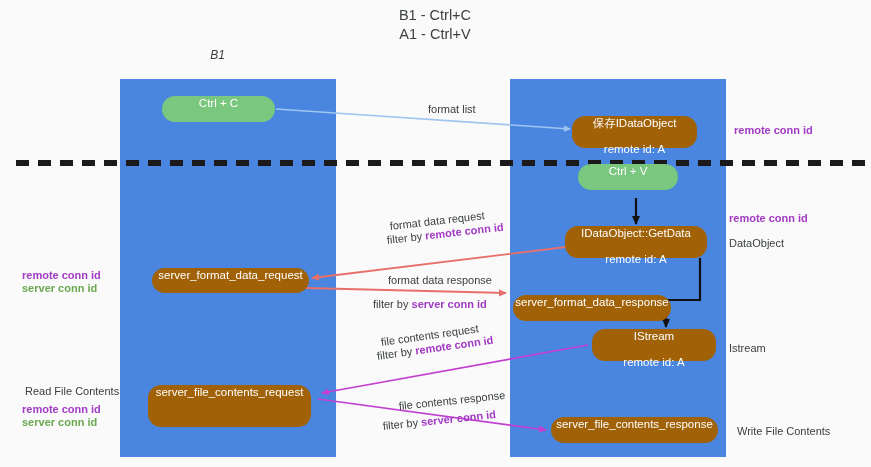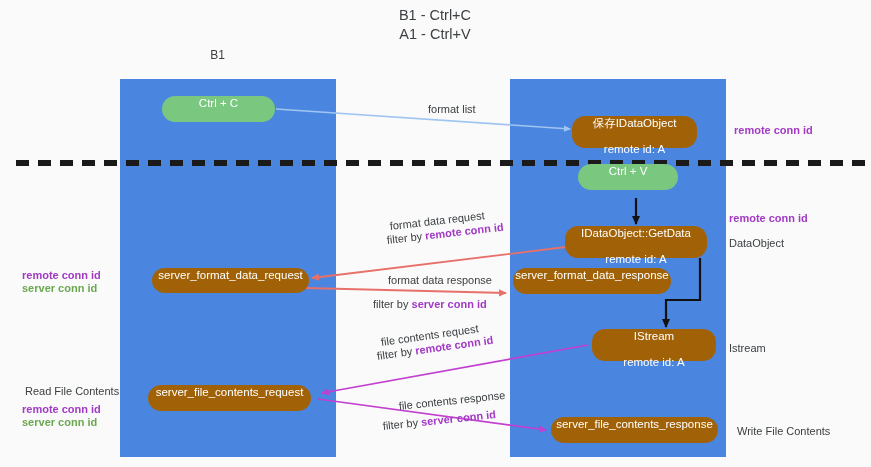--- a/index.html
+++ b/index.html
@@ -20,20 +20,21 @@
   .lane {
     position: absolute;
     background: #4a86e0;
   }
   .lane-header {
     position: absolute;
     text-align: center;
     color: #3c4043;
     font-size: 12px;
     line-height: 14px;
+    font-style: italic;
   }
   .node {
     position: absolute;
     box-sizing: border-box;
     display: flex;
     flex-direction: column;
     align-items: center;
     color: #ffffff;
     font-size: 11.5px;
     line-height: 14px;
@@ -139,30 +140,30 @@
 
   <div class="node node-orange" style="left:565px; top:226px; width:142px; height:32px;">
     <div>IDataObject::GetData</div>
     <div class="l2">remote id: A</div>
   </div>
 
   <div class="node node-orange" style="left:152px; top:268px; width:157px; height:25px;">
     <div>server_format_data_request</div>
   </div>
 
-  <div class="node node-orange" style="left:513px; top:268px; width:158px; height:26px;">
+  <div class="node node-orange" style="left:513px; top:295px; width:158px; height:26px;">
     <div>server_format_data_response</div>
   </div>
 
   <div class="node node-orange" style="left:592px; top:329px; width:124px; height:32px;">
     <div>IStream</div>
     <div class="l2">remote id: A</div>
   </div>
 
-  <div class="node node-orange" style="left:148px; top:385px; width:163px; height:26px;">
+  <div class="node node-orange" style="left:148px; top:385px; width:163px; height:42px;">
     <div>server_file_contents_request</div>
   </div>
 
   <div class="node node-orange" style="left:551px; top:417px; width:167px; height:26px;">
     <div>server_file_contents_response</div>
   </div>
 
   <div class="edge-label" style="left:400px; top:102px;margin-left:28px;">
     <span>format list</span>
   </div>

